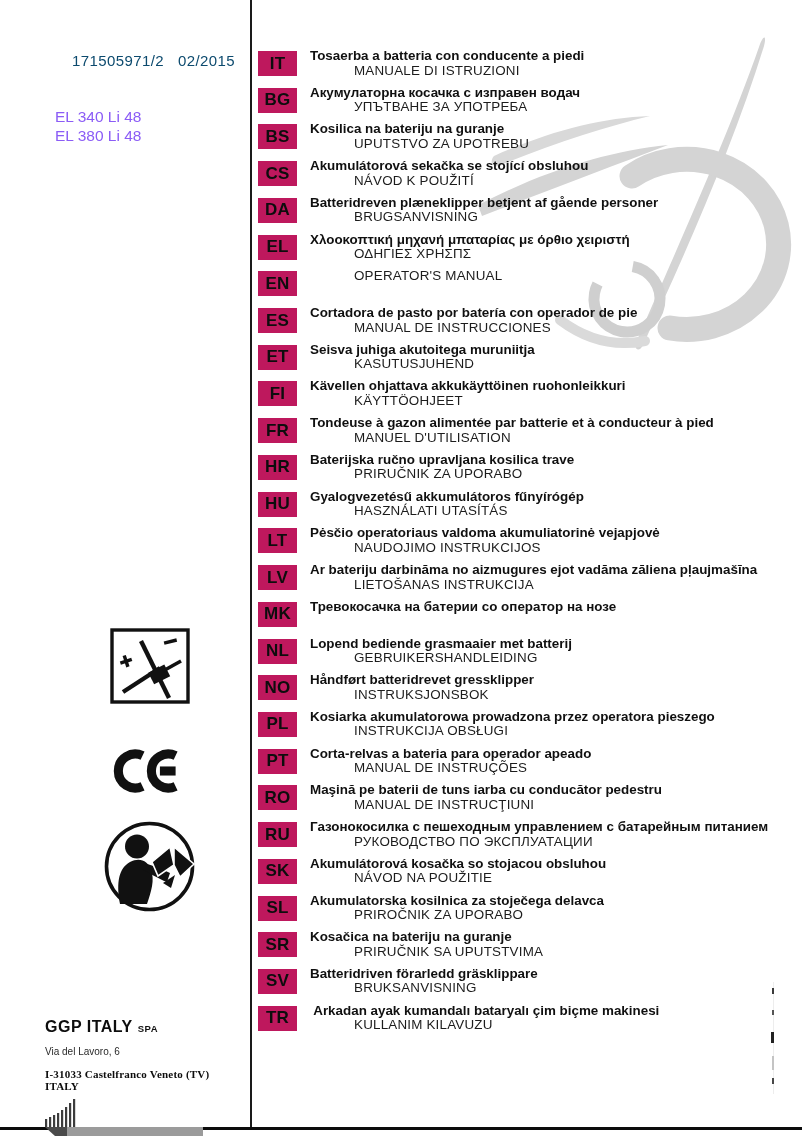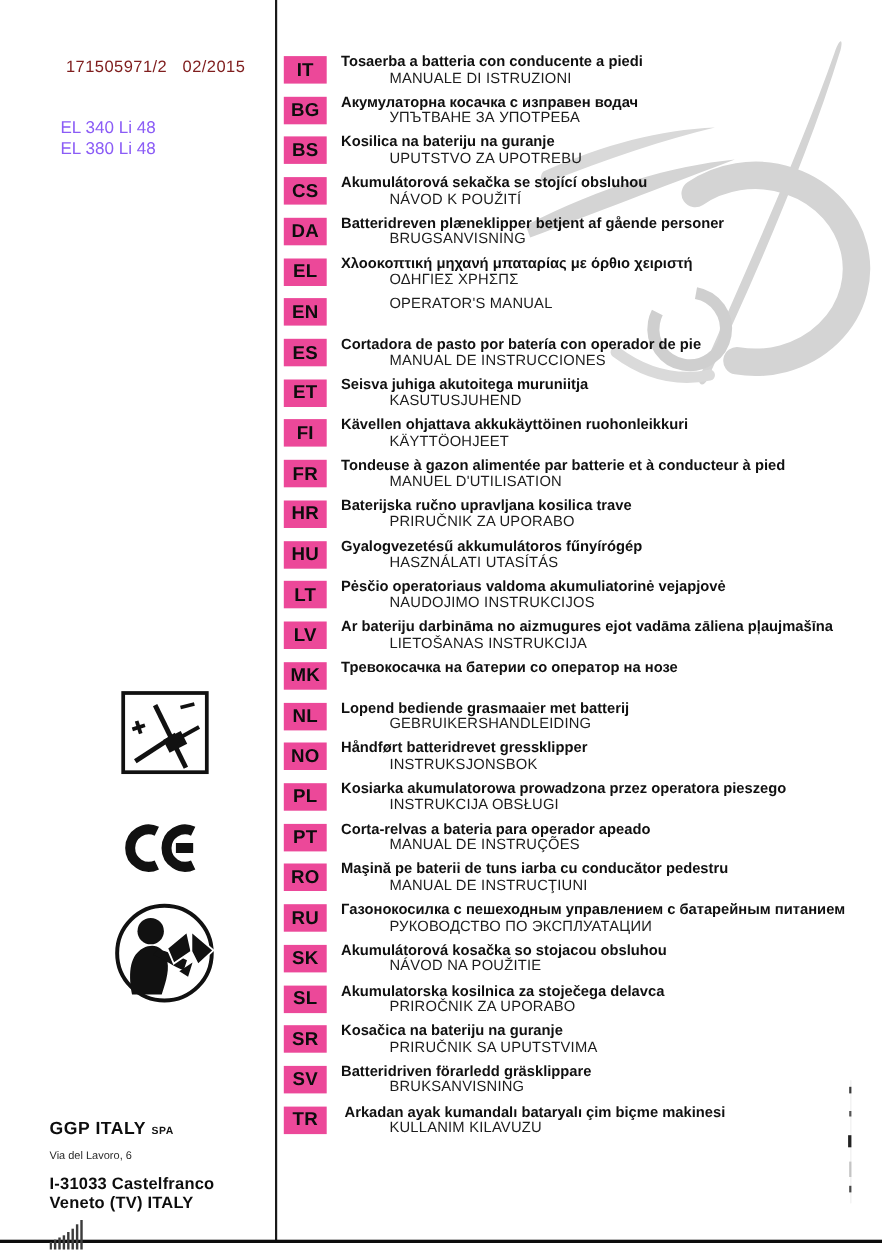--- a/index.html
+++ b/index.html
@@ -8,41 +8,41 @@
     background:#ffffff;color:#111;
     font-family:"Liberation Sans", sans-serif;
     -webkit-font-smoothing:antialiased;
   }
   
   .swoosh{position:absolute;left:478px;top:18px;width:324px;height:352px;z-index:0;}
   
   .divider{position:absolute;left:250px;top:0;width:2px;height:1129px;background:#1a1a1a;z-index:2;}
   .bottom-rule{position:absolute;left:0;top:1127px;width:802px;height:3px;background:#0c0c0c;z-index:2;}
   
-  .doc-line{position:absolute;left:60px;top:52px;font-size:15px;letter-spacing:.4px;color:#7f1d1d;z-index:3;}
+  .doc-line{position:absolute;left:72px;top:52px;font-size:15px;letter-spacing:.4px;color:#0c4a6e;z-index:3;}
   .doc-line .sep{display:inline-block;width:14px;}
   .models{position:absolute;left:55px;top:90px;font-size:15.5px;font-weight:normal;line-height:19px;color:#8b5cf6;z-index:3;margin-top:17px;}
   .icon-abs{position:absolute;z-index:3;}
   
   .lang-list{position:absolute;left:258px;top:49px;width:530px;z-index:1;}
   .lang-row{height:36.72px;display:flex;align-items:flex-start;}
   .badge{
-    flex:0 0 39px;height:25px;background:#ec4899;color:#0d0d0d;
+    flex:0 0 39px;height:25px;background:#be185d;color:#0d0d0d;
     display:flex;align-items:center;justify-content:center;
     font-weight:bold;font-size:17px;letter-spacing:.2px;margin-top:2px;
   }
   .lang-text{margin-left:13px;display:flex;flex-direction:column;justify-content:flex-end;}
   .lang-title{font-weight:bold;font-size:13.4px;line-height:14.5px;color:#101010;white-space:pre;}
   .lang-sub{font-size:13.4px;line-height:14px;color:#1c1c1c;letter-spacing:.2px;white-space:pre;margin-left:44px;}
   
   .company{position:absolute;left:45px;top:978px;z-index:3;width:200px;margin-top:40px;}
   .company-name{font-weight:bold;font-size:16px;letter-spacing:.5px;color:#0d0d0d;}
   .company-suffix{font-weight:bold;font-size:9.5px;letter-spacing:.5px;margin-left:5px;}
   .company-addr1{font-size:10px;color:#2a2a2a;margin-top:10px;}
-  .company-addr2{font-size:15px;font-weight:bold;color:#0d0d0d;margin-top:11px;letter-spacing:.2px;}
+  .company-addr2{font-size:11px;font-weight:bold;color:#0d0d0d;margin-top:11px;letter-spacing:.2px;font-family:Liberation Serif, serif;}
   .brand-logo{margin-top:7px;}
   .brand-name{font-size:9px;letter-spacing:1.4px;color:#4e4e4e;margin-top:3px;}
   
   .edge-marks{position:absolute;left:768px;top:982px;width:12px;height:112px;z-index:3;}
   .edge-line{position:absolute;left:5px;top:0;width:1px;height:112px;background:rgba(0,0,0,.07);}
   .m1{position:absolute;left:4px;top:6px;width:2px;height:6px;background:#3a3a3a;}
   .m2{position:absolute;left:4px;top:28px;width:2px;height:5px;background:#555;}
   .m3{position:absolute;left:3px;top:50px;width:3px;height:11px;background:#222;}
   .m4{position:absolute;left:4px;top:74px;width:2px;height:14px;background:#c4c4c4;}
   .m5{position:absolute;left:4px;top:96px;width:2px;height:6px;background:#474747;}

